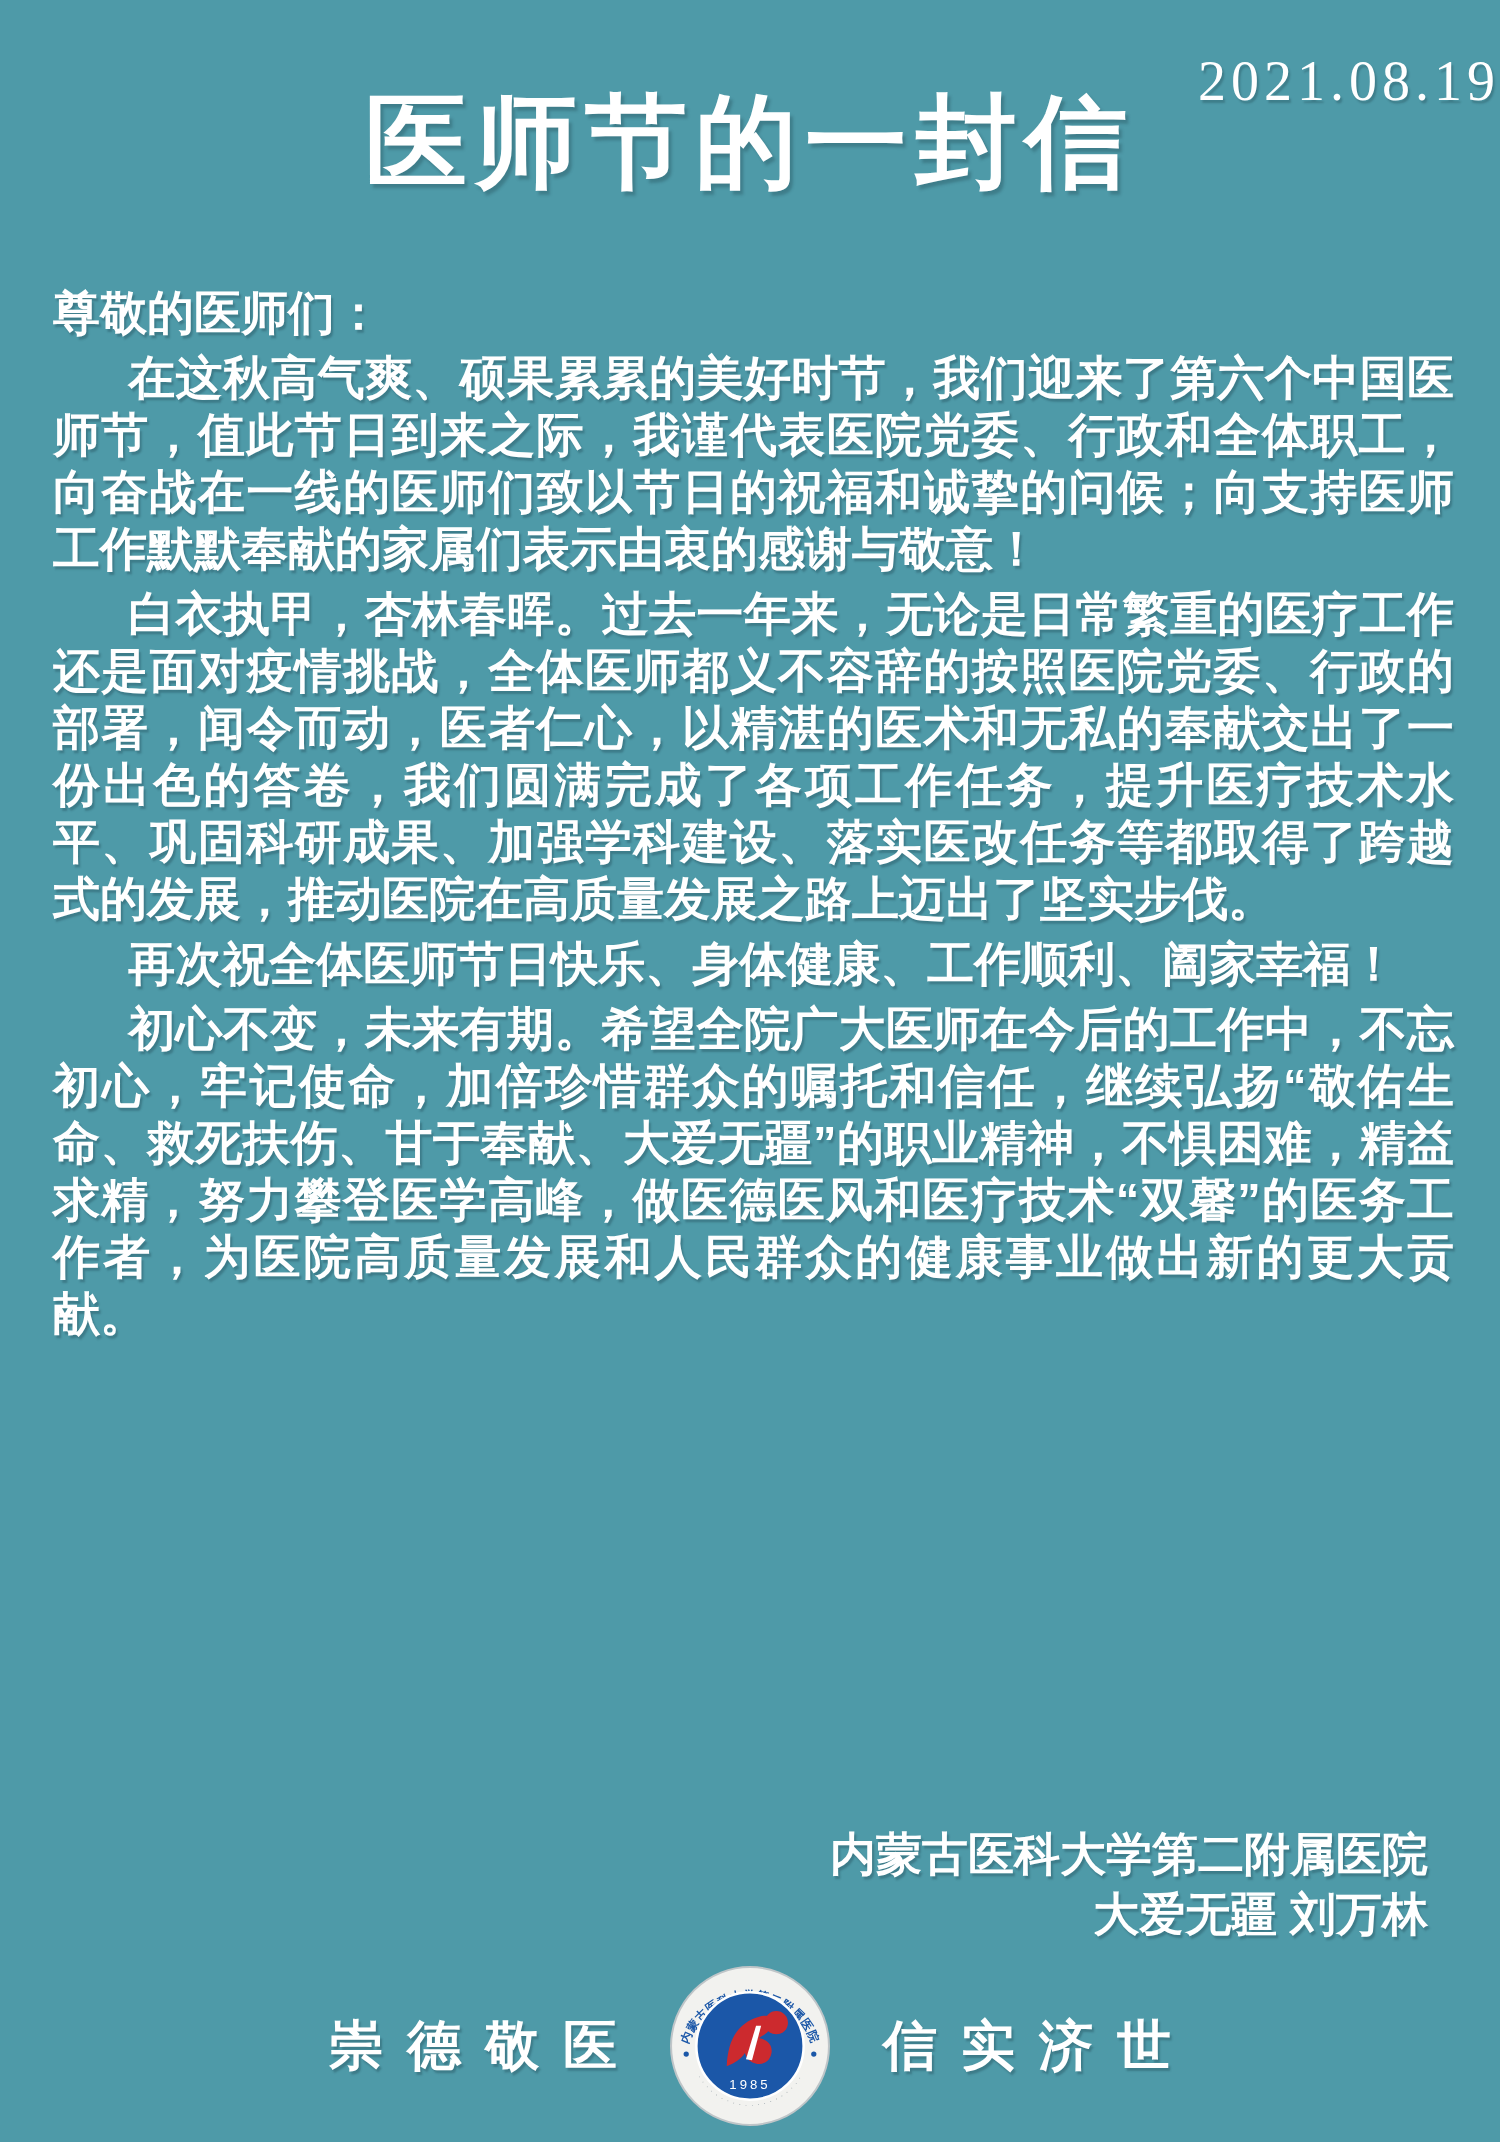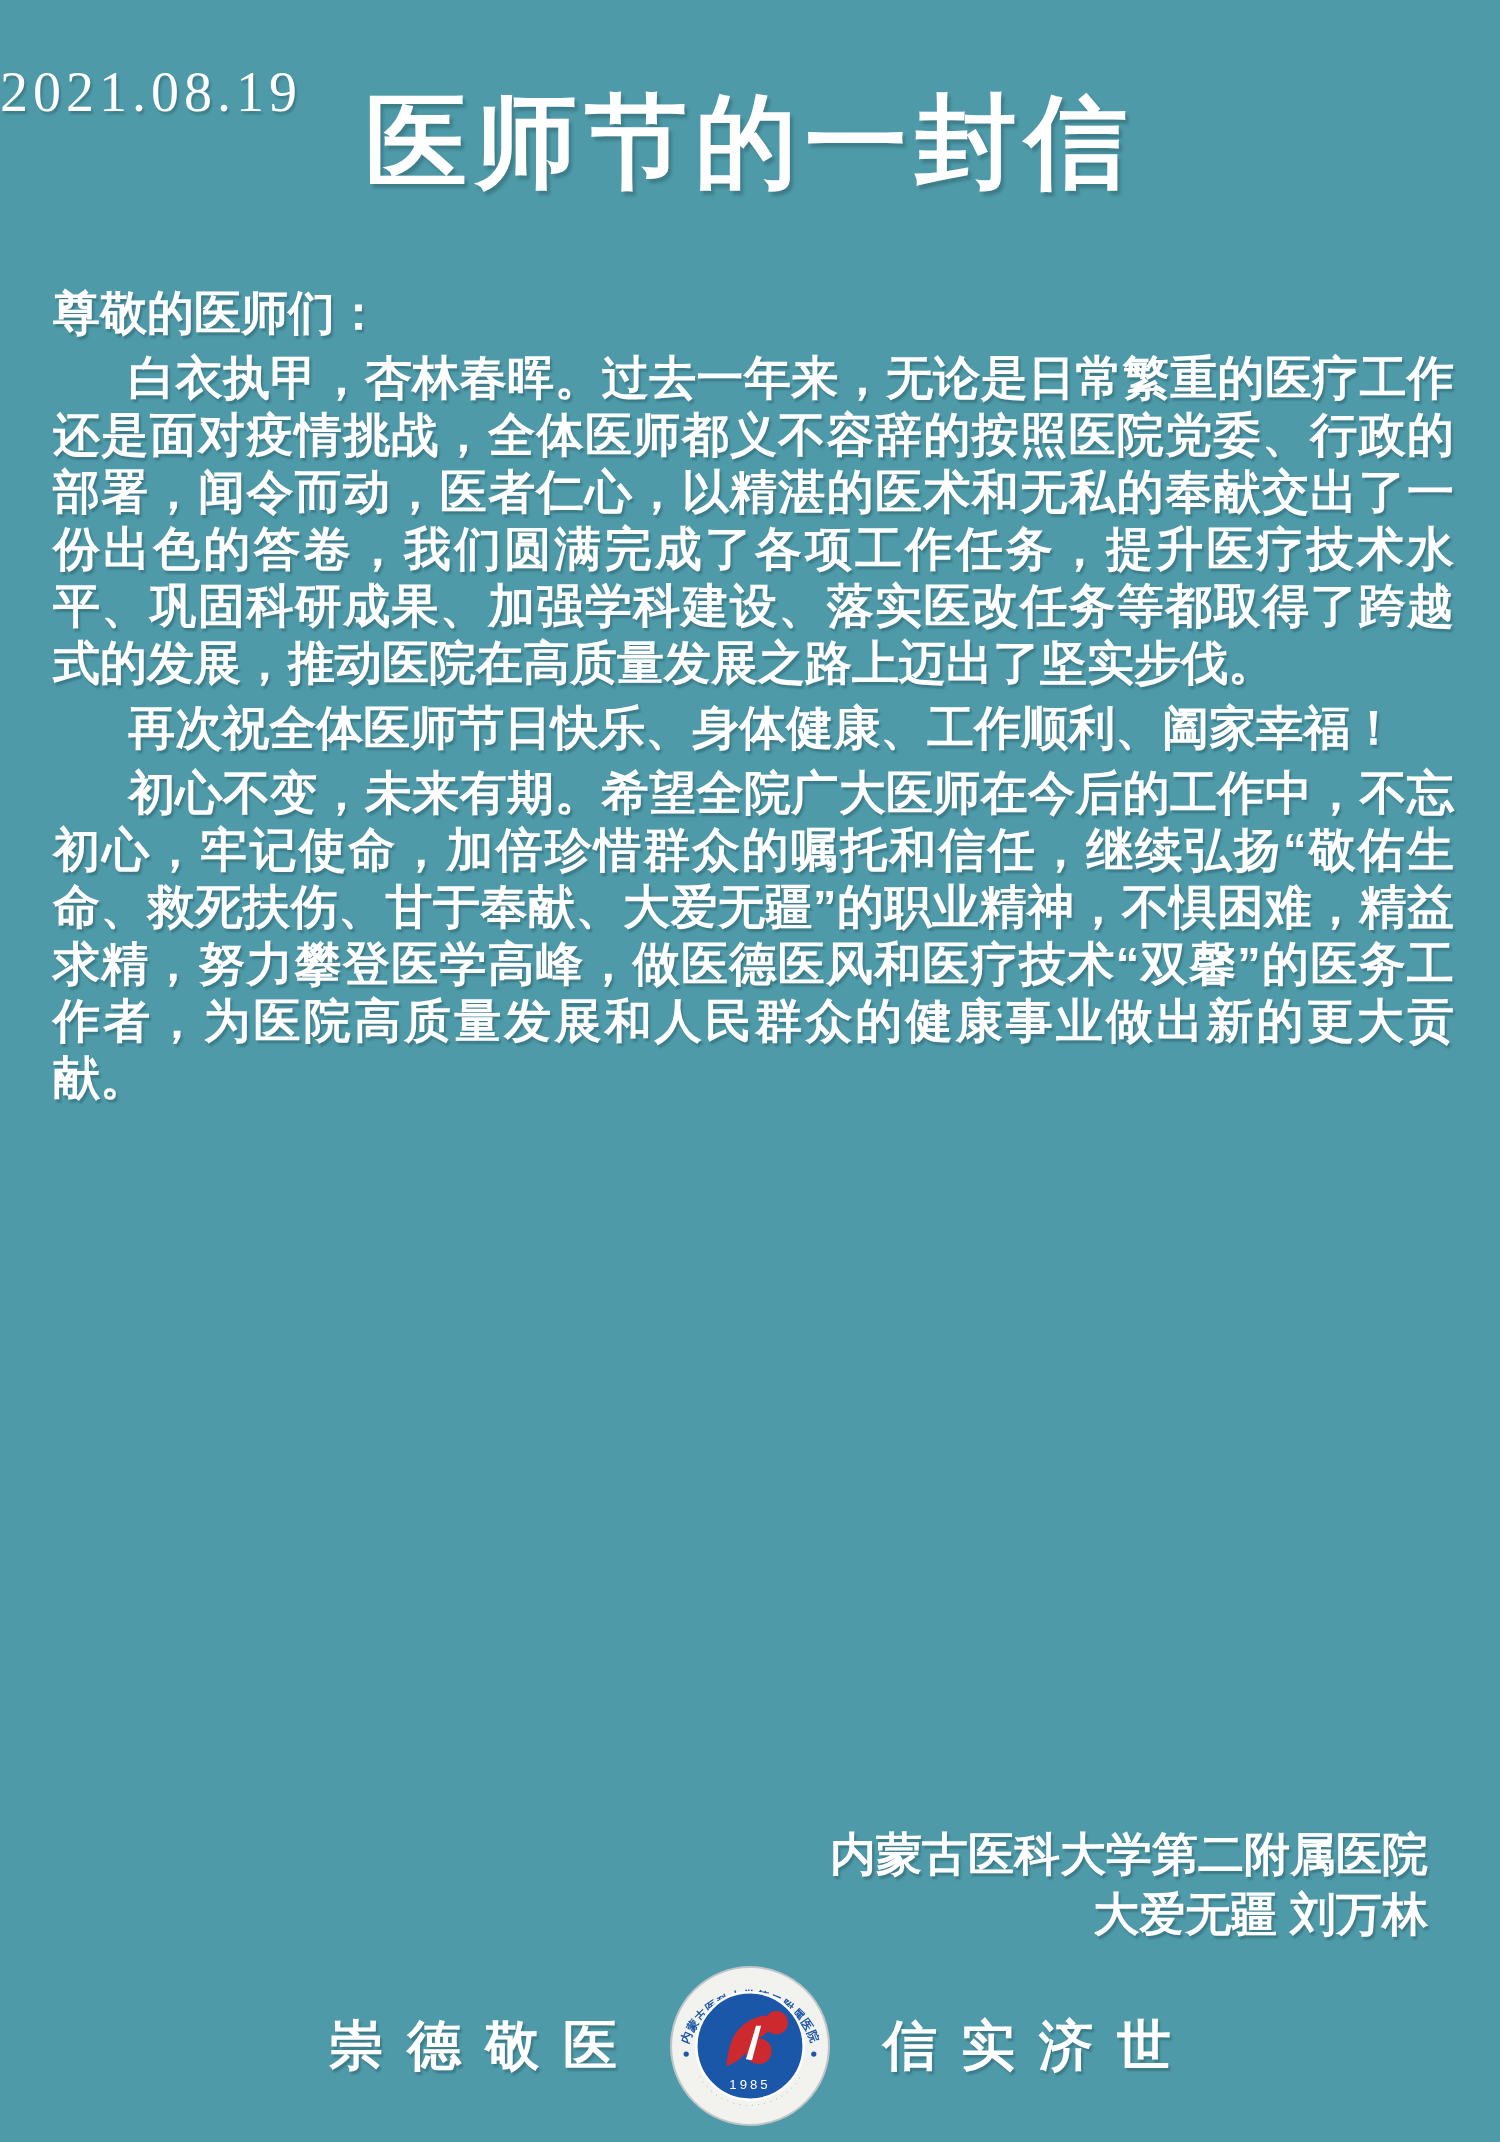--- a/index.html
+++ b/index.html
@@ -6,22 +6,22 @@
   .page {
     position:relative;
     width:1500px; height:2142px;
     margin:0 auto;
     background:#4E9AA8;
     color:#ffffff;
     overflow:hidden;
     font-family:"Liberation Sans", sans-serif;
   }
   .date {
-    position:absolute; top:60px; left:0; right:0;
-    text-align:left;
+    position:absolute; top:49px; left:0; right:0;
+    text-align:right;
     font-family:"Liberation Serif", "DejaVu Serif", serif;
     font-size:56px; letter-spacing:5px;
     text-shadow:2px 3px 2px rgba(25,60,70,0.30);
   }
   .title {
     position:absolute; top:75px; left:0; right:0; margin:0;
     text-align:center;
     font-family:"Liberation Serif", "DejaVu Serif", serif;
     font-size:102px; font-weight:700; letter-spacing:8px;
     text-shadow:3px 4px 3px rgba(25,60,70,0.30);
@@ -57,20 +57,21 @@
 <body>
 
 <div class="page">
 
   <div class="date">2021.08.19</div>
 
   <h1 class="title">医师节的一封信</h1>
 
   <div class="body-text">
     <p class="salutation">尊敬的医师们：</p>
+    <p class="para">在这秋高气爽、硕果累累的美好时节，我们迎来了第六个中国医师节，值此节日到来之际，我谨代表医院党委、行政和全体职工，向奋战在一线的医师们致以节日的祝福和诚挚的问候；向支持医师工作默默奉献的家属们表示由衷的感谢与敬意！</p>
     <p class="para">白衣执甲，杏林春晖。过去一年来，无论是日常繁重的医疗工作还是面对疫情挑战，全体医师都义不容辞的按照医院党委、行政的部署，闻令而动，医者仁心，以精湛的医术和无私的奉献交出了一份出色的答卷，我们圆满完成了各项工作任务，提升医疗技术水平、巩固科研成果、加强学科建设、落实医改任务等都取得了跨越式的发展，推动医院在高质量发展之路上迈出了坚实步伐。</p>
     <p class="para">再次祝全体医师节日快乐、身体健康、工作顺利、阖家幸福！</p>
     <p class="para">初心不变，未来有期。希望全院广大医师在今后的工作中，不忘初心，牢记使命，加倍珍惜群众的嘱托和信任，继续弘扬“敬佑生命、救死扶伤、甘于奉献、大爱无疆”的职业精神，不惧困难，精益求精，努力攀登医学高峰，做医德医风和医疗技术“双馨”的医务工作者，为医院高质量发展和人民群众的健康事业做出新的更大贡献。</p>
   </div>
 
   <div class="signature">
     <div>内蒙古医科大学第二附属医院</div>
     <div>大爱无疆 刘万林</div>
   </div>
 

